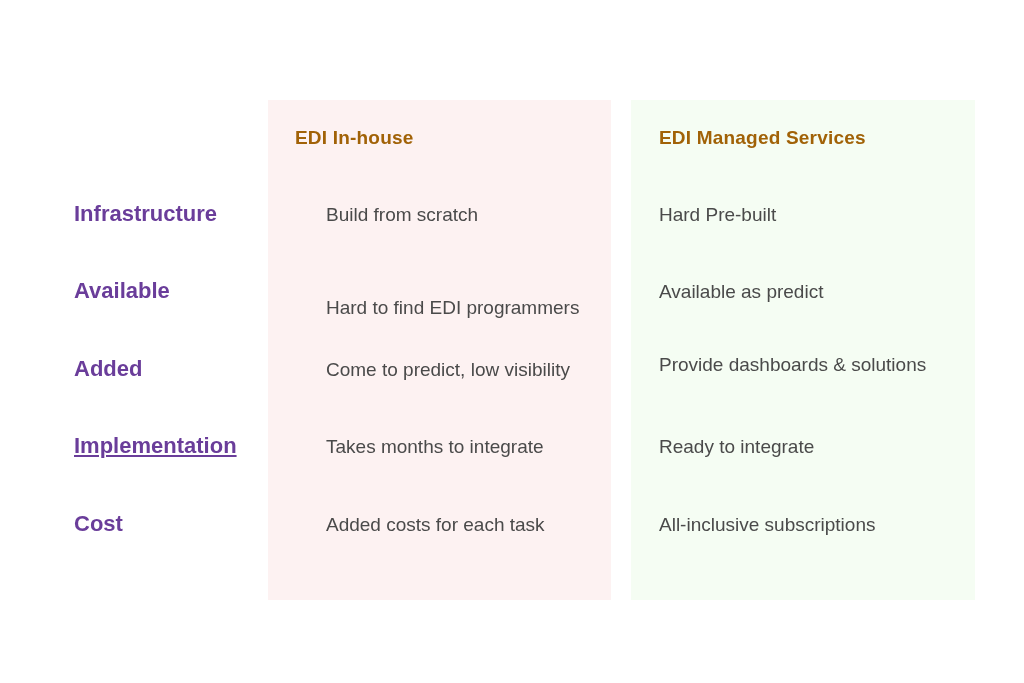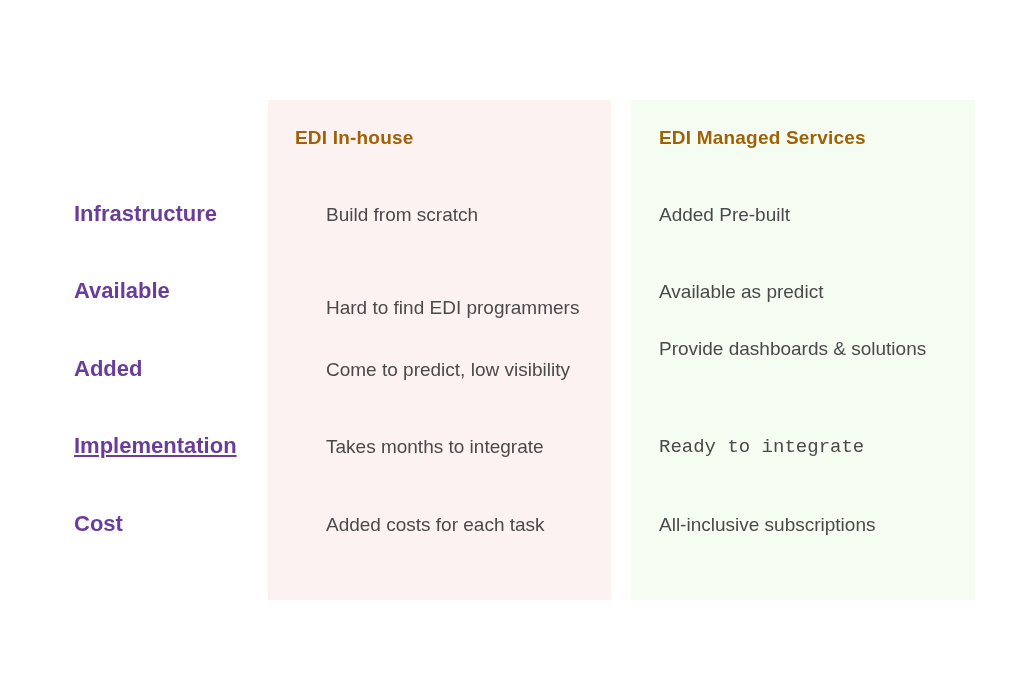--- a/index.html
+++ b/index.html
@@ -29,29 +29,29 @@
 <body>
 
 <div class="panel panel-inhouse"></div>
 <div class="panel panel-managed"></div>
 
 <div class="col-title" style="left:295px;">EDI In-house</div>
 <div class="col-title" style="left:659px;">EDI Managed Services</div>
 
 <div class="row-label" style="top:201px;">Infrastructure</div>
 <div class="cell c1" style="top:204px;">Build from scratch</div>
-<div class="cell c2" style="top:204px;">Added Pre-built</div>
+<div class="cell c2" style="top:204px;">Hard Pre-built</div>
 
 <div class="row-label" style="top:278px;">Available</div>
 <div class="cell c1" style="top:297px;">Hard to find EDI programmers</div>
 <div class="cell c2" style="top:281px;">Available as predict</div>
 
 <div class="row-label" style="top:356px;">Added</div>
 <div class="cell c1" style="top:359px;">Come to predict, low visibility</div>
-<div class="cell c2" style="top:338px;">Provide dashboards &amp; solutions</div>
+<div class="cell c2" style="top:354px;">Provide dashboards &amp; solutions</div>
 
 <div class="row-label" style="top:433px;text-decoration:underline;">Implementation</div>
 <div class="cell c1" style="top:436px;text-align:right;">Takes months to integrate</div>
-<div class="cell c2" style="top:436px;font-family:Liberation Mono, monospace;">Ready to integrate</div>
+<div class="cell c2" style="top:436px;">Ready to integrate</div>
 
 <div class="row-label" style="top:511px;">Cost</div>
 <div class="cell c1" style="top:514px;">Added costs for each task</div>
 <div class="cell c2" style="top:514px;">All-inclusive subscriptions</div>
 
 </body></html>

